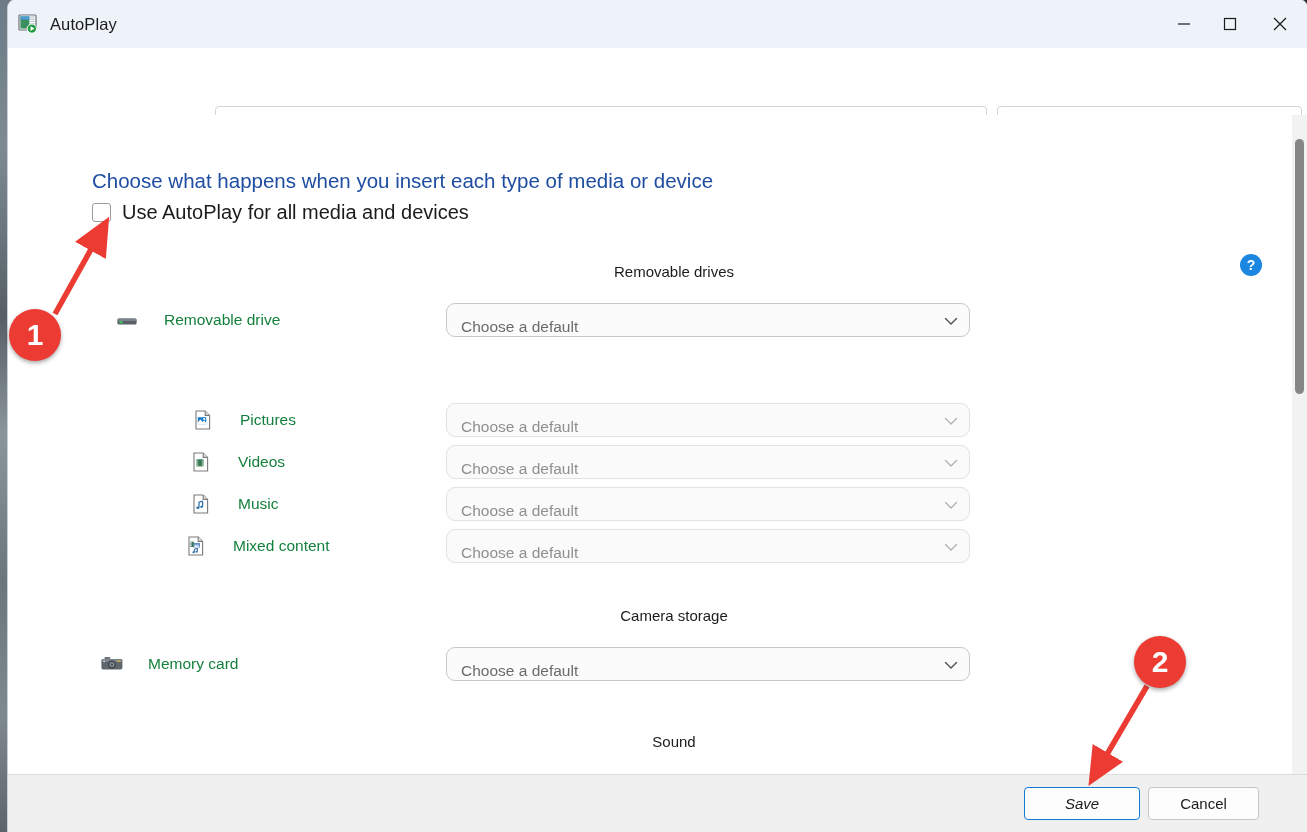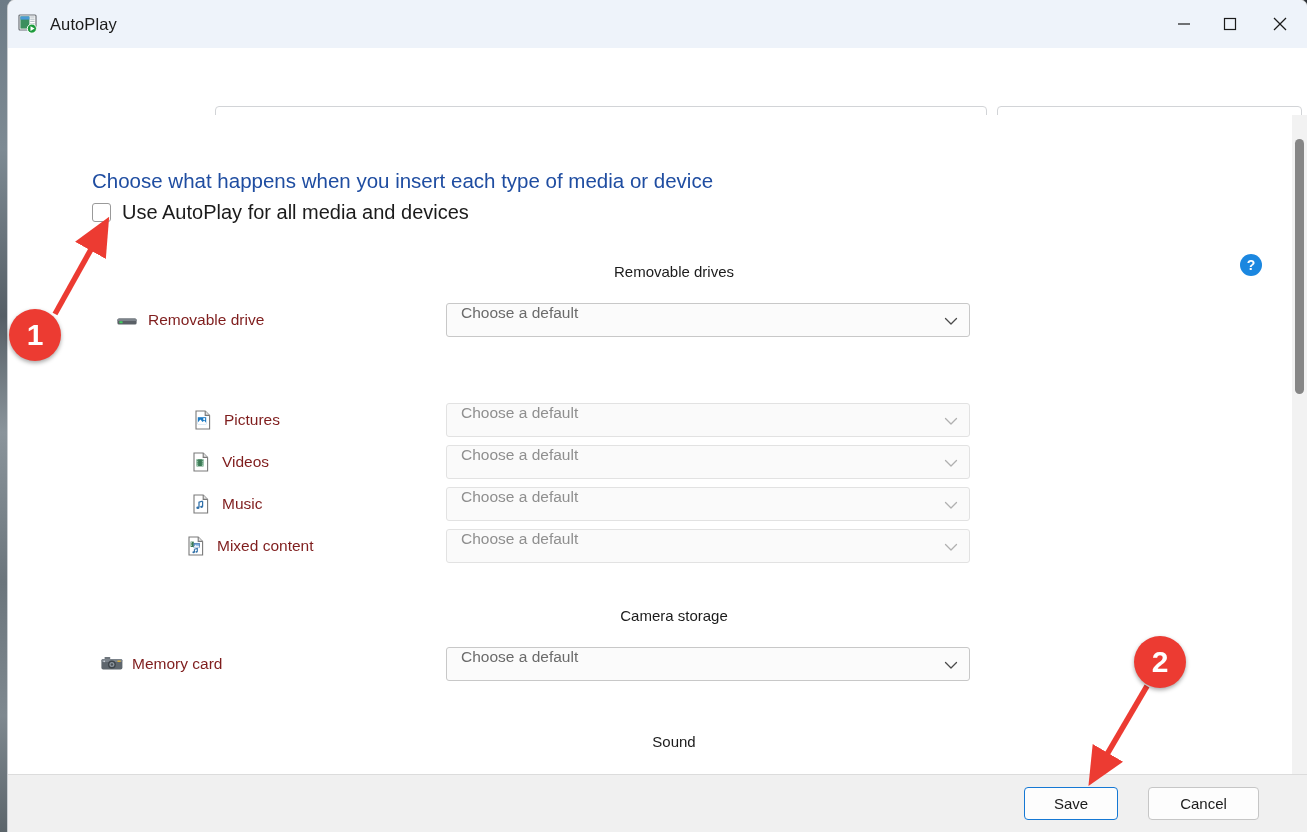--- a/index.html
+++ b/index.html
@@ -220,33 +220,33 @@
   }
 
   .item-row {
     position: absolute;
     display: flex; align-items: center;
     height: 34px;
   }
   .item-icon { width: 22px; height: 22px; position: relative; flex: none; }
   .item-label {
     font-size: 15.5px;
-    color: #7f1d1d;
-    margin-left: 10px;
+    color: #15803d;
+    margin-left: 26px;
     white-space: nowrap;
   }
 
   .dropdown {
     position: absolute;
     width: 524px; height: 34px;
     border: 1px solid #c8c8c8;
-    border-radius: 3px;
+    border-radius: 9px;
     background: #fbfbfb;
     box-sizing: border-box;
-    display: flex; align-items: flex-start;
+    display: flex; align-items: flex-end;
   }
   .dropdown.dim {
     border-color: #e2e2e2;
     background: #fafafa;
   }
   .dd-text {
     margin-left: 14px;
     font-size: 15.5px;
     color: #6b6b6b;
     white-space: nowrap;
@@ -293,22 +293,23 @@
     top: 12px;
     height: 33px;
     border-radius: 4px;
     background: #fdfdfd;
     display: flex; align-items: center; justify-content: center;
     font-size: 15px;
     color: #1b1b1b;
     box-sizing: border-box;
   }
   #save-button {
-    left: 1016px; width: 94px;
+    left: 1016px; width: 116px;
     border: 1.6px solid #1578d4;
+    font-style: italic;
   }
   #cancel-button {
     left: 1140px; width: 111px;
     border: 1px solid #c6c6c6;
   }
 
   
   .marker {
     position: absolute;
     border-radius: 50%;

